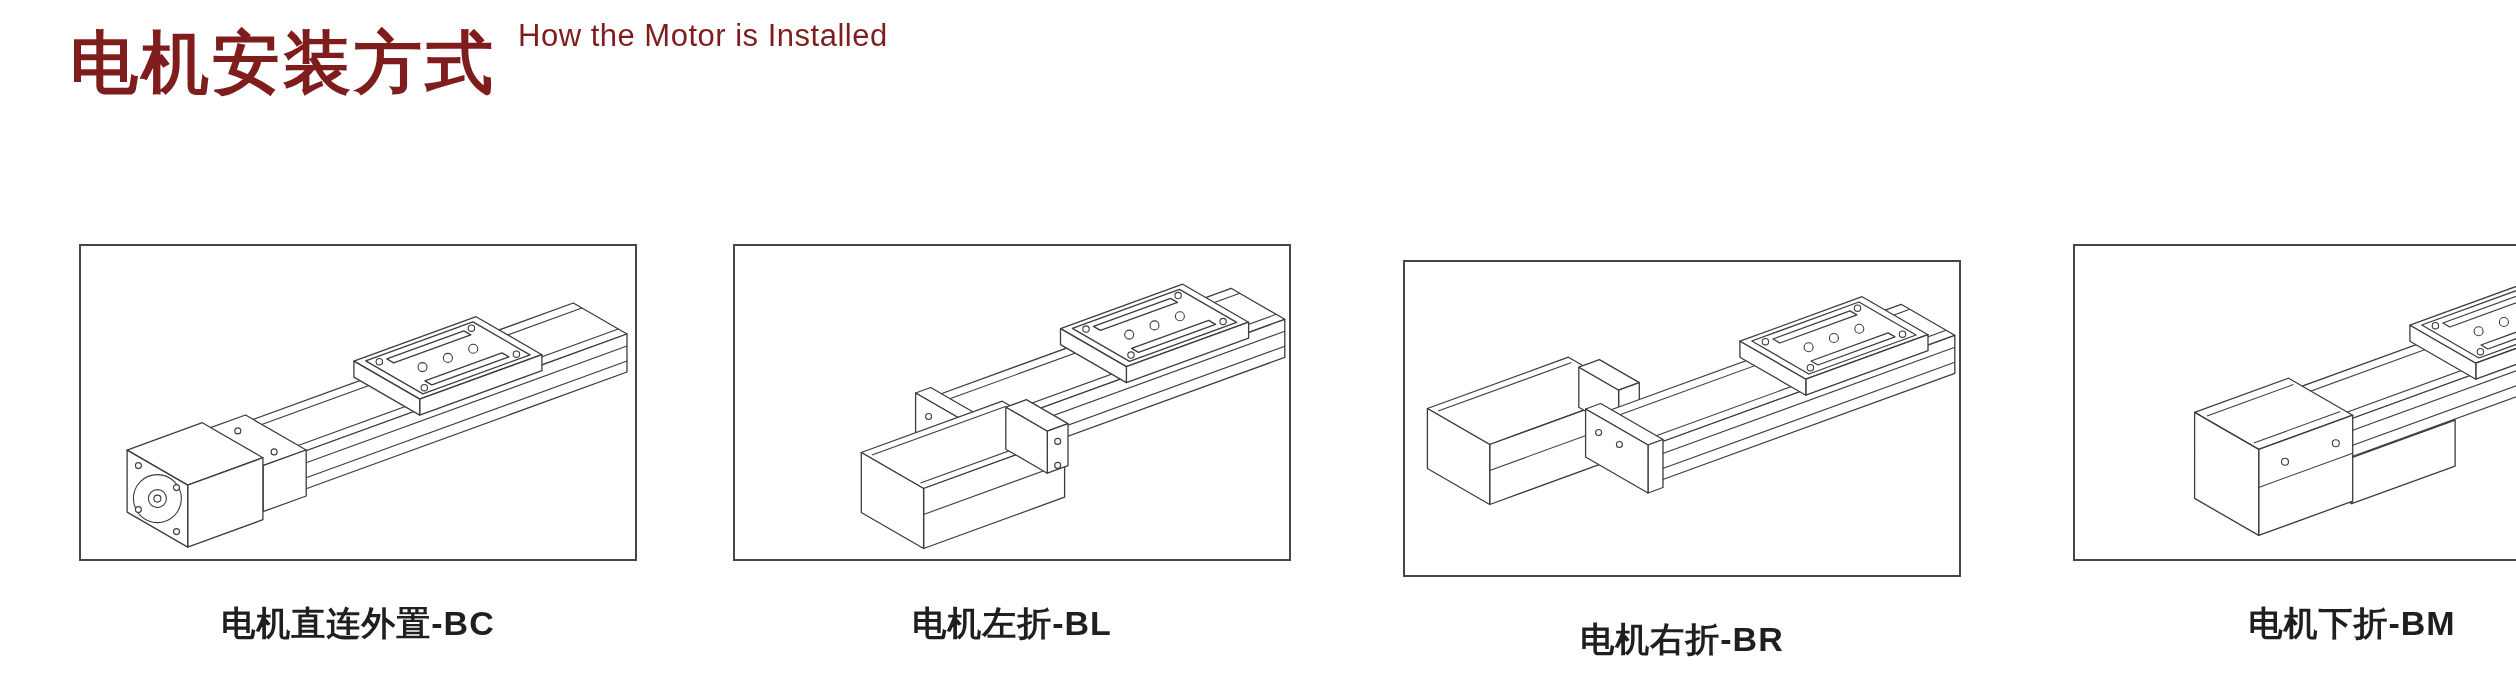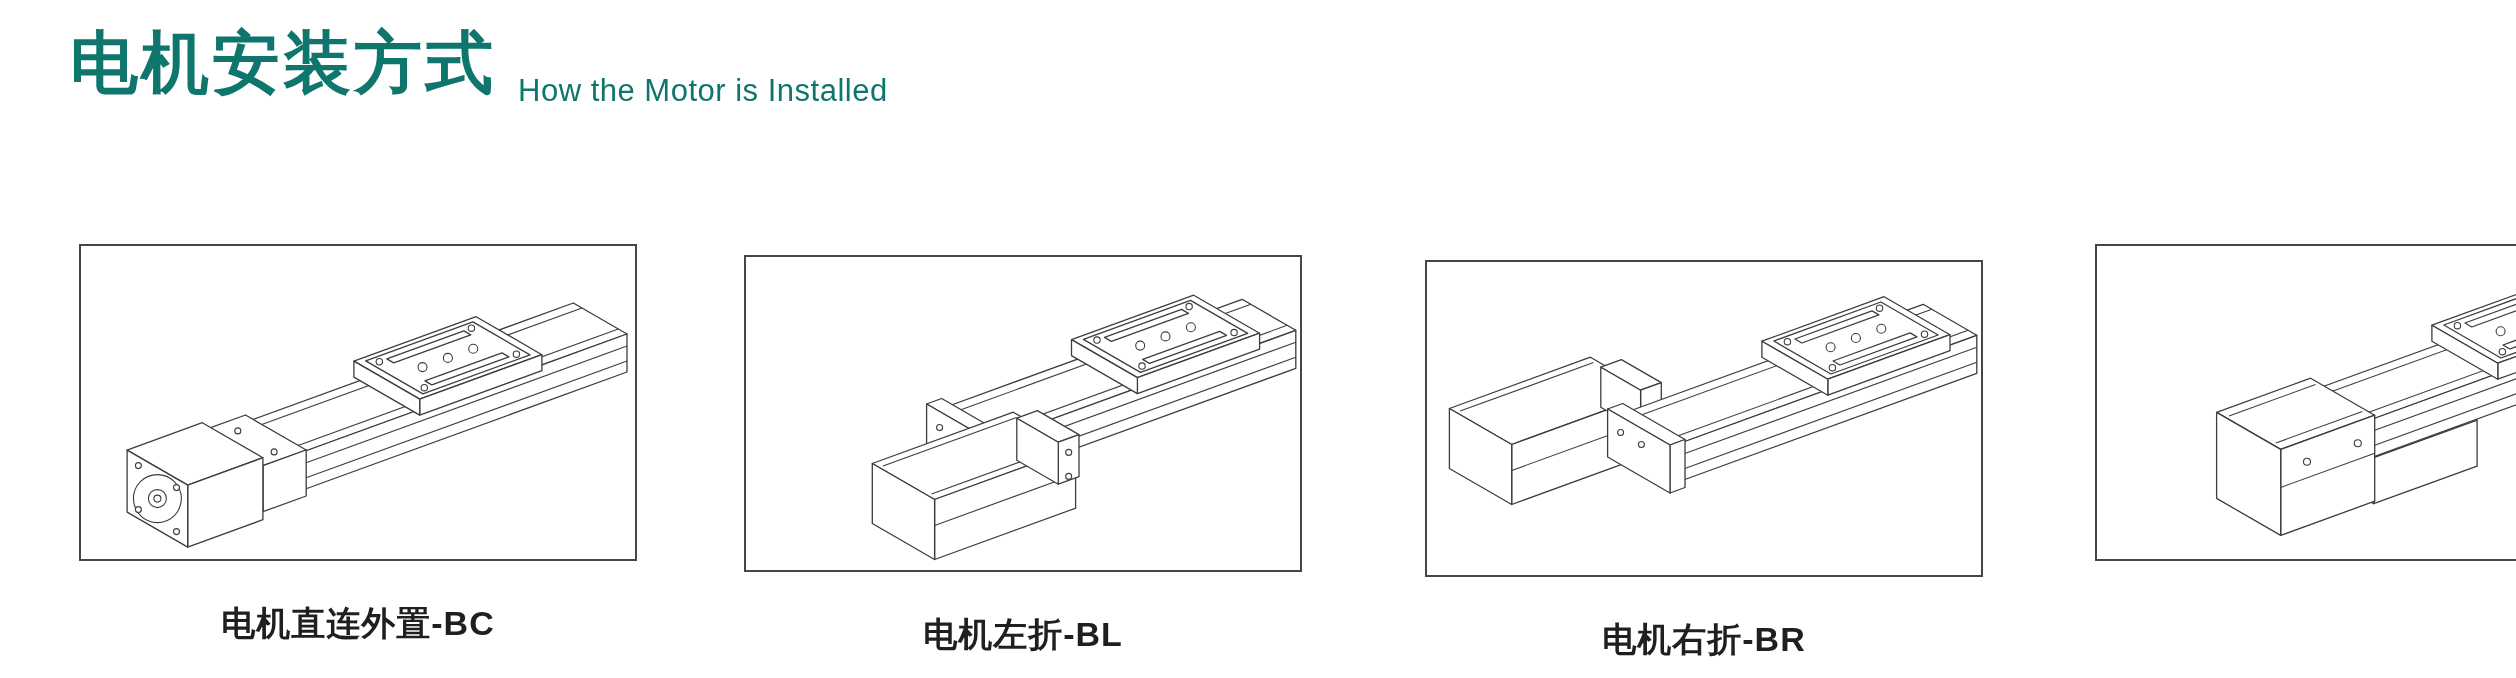--- a/index.html
+++ b/index.html
@@ -1,20 +1,20 @@
 <!DOCTYPE html>
 <html><head>
 <meta charset="utf-8">
 <style>
   html,body{margin:0;padding:0}
   body{
     width:2516px;height:678px;position:relative;background:#ffffff;overflow:hidden;
     font-family:"Liberation Sans","DejaVu Sans",sans-serif;
   }
-  .title-row{position:absolute;left:70px;top:18px;display:flex;align-items:flex-end;gap:22px;color:#0f766e;white-space:nowrap}
+  .title-row{position:absolute;left:70px;top:18px;display:flex;align-items:flex-start;gap:22px;color:#7f1d1d;white-space:nowrap}
   .title-zh{font-size:68px;font-weight:700;letter-spacing:3px}
   .title-en{font-size:31px;font-weight:400;letter-spacing:0.5px}
   .figures{position:absolute;left:66px;top:244px;display:flex;gap:70px}
   .figure{width:584px;display:flex;flex-direction:column;align-items:center}
   .frame{width:558px;height:317px;border:2px solid #464646;box-sizing:border-box;background:#fff}
   .frame svg{display:block}
   .caption{margin-top:40px;font-size:34px;font-weight:600;color:#1f1f1f;letter-spacing:1px;text-align:center}
   svg.diagram polygon{fill:#ffffff;stroke:#3d3d3d;stroke-width:1.3;stroke-linejoin:round}
   svg.diagram line{stroke:#3d3d3d;stroke-width:1.1}
   svg.diagram circle{fill:#ffffff;stroke:#3d3d3d;stroke-width:1.1}
@@ -69,21 +69,21 @@
               <circle cx="57.4" cy="219.6" r="3"></circle>
               <circle cx="95.5" cy="241.6" r="3"></circle>
               <circle cx="57.4" cy="263.6" r="3"></circle>
               <circle cx="95.5" cy="285.6" r="3"></circle>
             </g>
           </svg>
       </div>
       <figcaption class="caption">电机直连外置-BC</figcaption>
     </figure>
 
-    <figure class="figure" style="margin:11px">
+    <figure class="figure" style="margin:0">
       <div class="frame">
         <svg class="diagram" width="554" height="313" viewBox="0 0 554 313">
             <g>
               <polygon points="200.0,150.0 496.1,42.3 549.8,73.3 253.7,181.0"></polygon>
               <polygon points="253.7,181.0 549.8,73.3 549.8,111.3 253.7,219.0"></polygon>
               <polygon points="200.0,150.0 253.7,181.0 253.7,219.0 200.0,188.0"></polygon>
               <line x1="208.7" y1="155.0" x2="504.8" y2="47.3"></line>
               <line x1="245.0" y1="176.0" x2="541.1" y2="68.3"></line>
               <line x1="253.7" y1="193.0" x2="549.8" y2="85.3"></line>
               <line x1="253.7" y1="208.0" x2="549.8" y2="100.3"></line>
@@ -198,16 +198,17 @@
               <circle cx="403.6" cy="85.2" r="4.5"></circle>
               <circle cx="428.9" cy="76.0" r="4.5"></circle>
               <circle cx="454.3" cy="66.7" r="4.5"></circle>
               <circle cx="360.4" cy="79.7" r="3.2"></circle>
               <circle cx="452.5" cy="46.2" r="3.2"></circle>
               <circle cx="405.4" cy="105.7" r="3.2"></circle>
               <circle cx="497.5" cy="72.2" r="3.2"></circle>
             </g>
           </svg>
       </div>
+      <figcaption class="caption">电机下折-BM</figcaption>
     </figure>
 
   </main>
 </div>
 
 </body></html>

